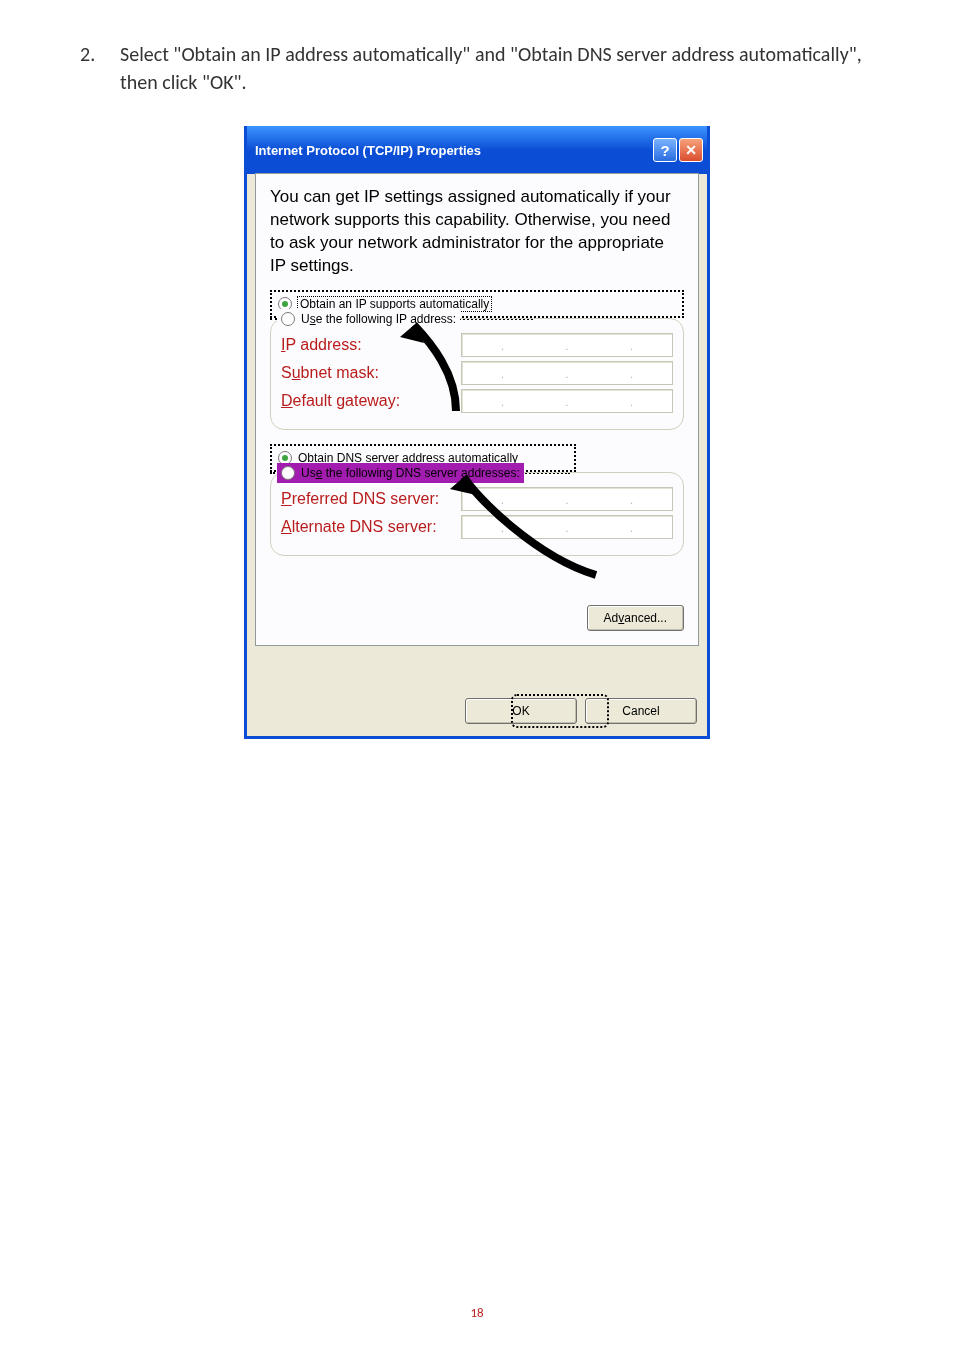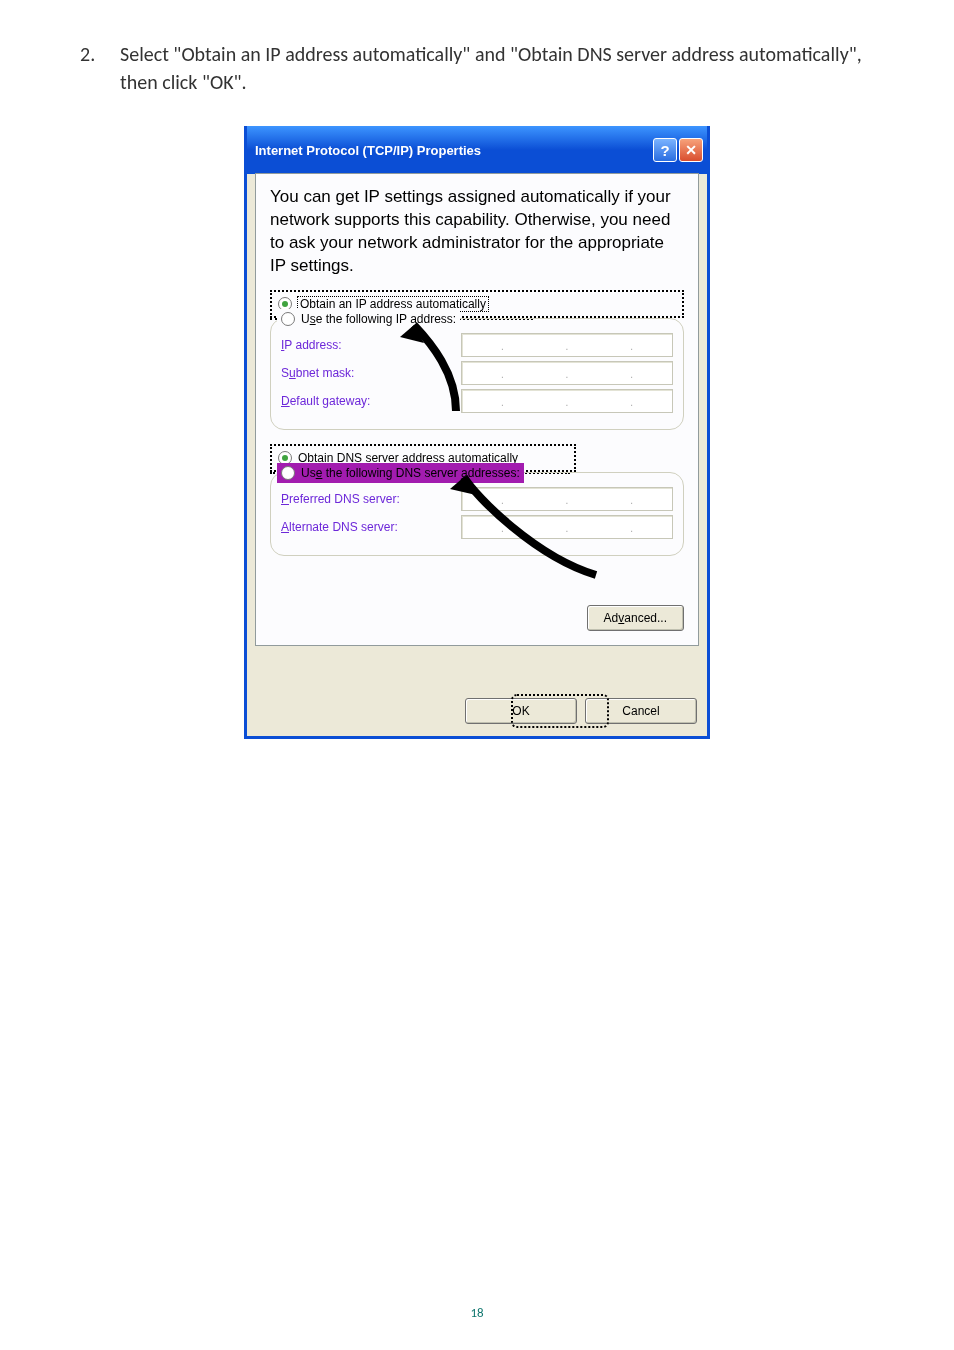--- a/index.html
+++ b/index.html
@@ -141,22 +141,22 @@
     position: relative;
   }
   .form-row {
     display: flex;
     align-items: center;
     height: 24px;
     margin-top: 4px;
   }
   .form-label {
     width: 180px;
-    color: #6d28d9;
-    font-size: 12px;
+    color: #b91c1c;
+    font-size: 16px;
   }
   .ip-field {
     flex: 1;
     height: 20px;
     background: #fff;
     border: 1px solid #c7c7b8;
     box-shadow: inset 1px 1px 0 #e3e3d5;
     display: flex;
     align-items: flex-end;
     justify-content: space-around;
@@ -202,21 +202,21 @@
     position: absolute;
     pointer-events: none;
   }
   .und { text-decoration: underline; }
   .footer-num {
     position: absolute;
     bottom: 30px;
     width: 954px;
     text-align: center;
     font-size: 13px;
-    color: #0f766e;
+    color: #b91c1c;
     font-family: Calibri, sans-serif;
     left: 0;
   }
 </style>
 </head>
 <body>
 
 <div class="page">
   <div class="instruction">
     <div class="instr-num">2.</div>
@@ -240,21 +240,21 @@
 
 
       <div class="panel">
         <div class="desc">You can get IP settings assigned automatically if your network supports this capability. Otherwise, you need to ask your network administrator for the appropriate IP settings.</div>
 
         <div class="dotted-box">
           <div class="radio-row">
             <span class="radio-outer">
                 <span class="radio-dot"></span>
               </span>
-            <span class="focus-rect"><span class="und">O</span><span>btain an IP address automatically</span></span>
+            <span class="focus-rect"><span class="und">O</span><span>btain an IP supports automatically</span></span>
           </div>
         </div>
 
         <div class="radio-row" style="padding-left:8px;border-top:2px dotted #000;margin-top:-2px;width:255px;">
         </div>
 
         <div class="group" style="margin-top:-22px;padding-top:0;">
           <div class="radio-row" style="margin-top:-10px;background:#fcfcfe;width:fit-content;padding:0 4px;position:relative;left:-4px;">
             <span class="radio-outer"></span>
             <span><span>U</span><span class="und">s</span><span>e the following IP address:</span></span>

